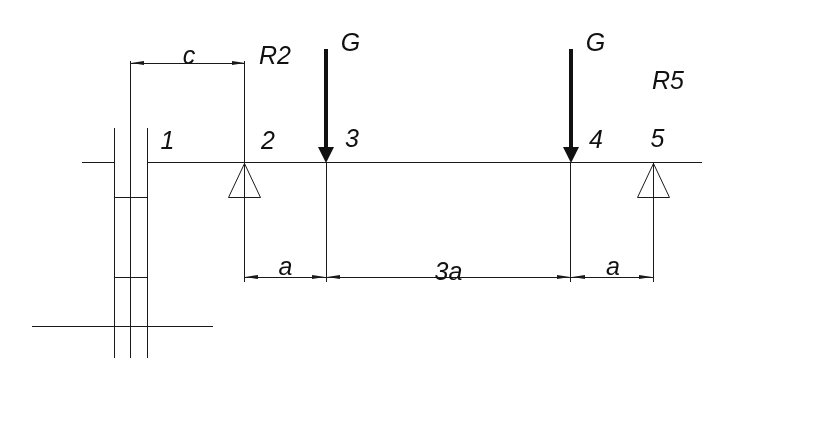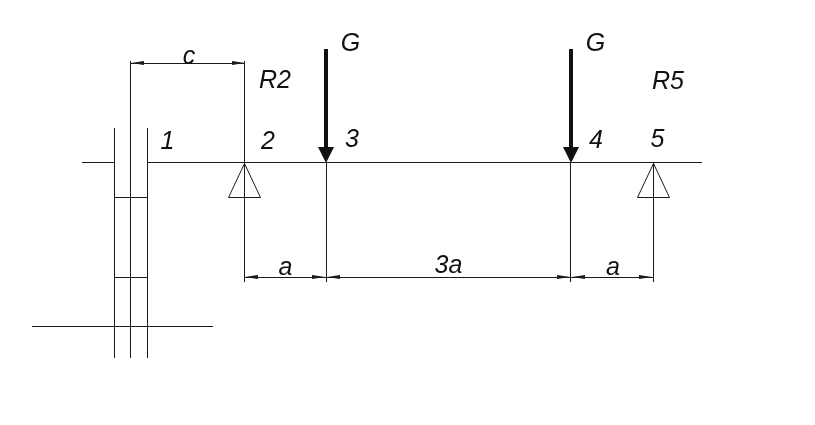--- a/index.html
+++ b/index.html
@@ -54,38 +54,38 @@
   <div class="vline" style="left:652.5px;top:162px;height:120px;"></div>
 
   <div class="hline" style="left:244.5px;top:277px;width:408.5px;"></div>
   <div class="arr pt-left" style="left:245px;top:274.5px;"></div>
   <div class="arr pt-right" style="left:312px;top:274.5px;"></div>
   <div class="arr pt-left" style="left:327px;top:274.5px;"></div>
   <div class="arr pt-right" style="left:556.5px;top:274.5px;"></div>
   <div class="arr pt-left" style="left:571.5px;top:274.5px;"></div>
   <div class="arr pt-right" style="left:639px;top:274.5px;"></div>
   <div class="lbl" style="left:285.5px;top:266px;">a</div>
-  <div class="lbl" style="left:448.5px;top:264px;">3a</div>
+  <div class="lbl" style="left:448.5px;top:271px;">3a</div>
   <div class="lbl" style="left:613px;top:266px;">a</div>
 
   <svg class="tri" width="34" height="36" style="left:228px;top:162.5px;">
     <polygon points="16.5,0.5 0.5,34.5 32.5,34.5" fill="none" stroke="#1a1a1a" stroke-width="1"></polygon>
   </svg>
   <svg class="tri" width="34" height="36" style="left:636.5px;top:162.5px;">
     <polygon points="16.5,0.5 0.5,34.5 32.5,34.5" fill="none" stroke="#1a1a1a" stroke-width="1"></polygon>
   </svg>
 
   <div class="fshaft" style="left:323.5px;top:49px;height:99px;"></div>
   <div class="fhead" style="left:317.5px;top:146.5px;"></div>
   <div class="fshaft" style="left:568.5px;top:49px;height:99px;"></div>
   <div class="fhead" style="left:562.5px;top:146.5px;"></div>
 
   <div class="lbl" style="left:350.5px;top:42px;">G</div>
   <div class="lbl" style="left:595.5px;top:42px;">G</div>
-  <div class="lbl" style="left:275px;top:55px;margin-top:24px;">R2</div>
+  <div class="lbl" style="left:275px;top:55px;">R2</div>
   <div class="lbl" style="left:668px;top:80px;">R5</div>
 
   <div class="lbl" style="left:167.5px;top:140px;">1</div>
   <div class="lbl" style="left:268px;top:140px;">2</div>
   <div class="lbl" style="left:352px;top:138px;">3</div>
   <div class="lbl" style="left:596px;top:139px;">4</div>
   <div class="lbl" style="left:657.5px;top:138px;">5</div>
 
 </div>
 

